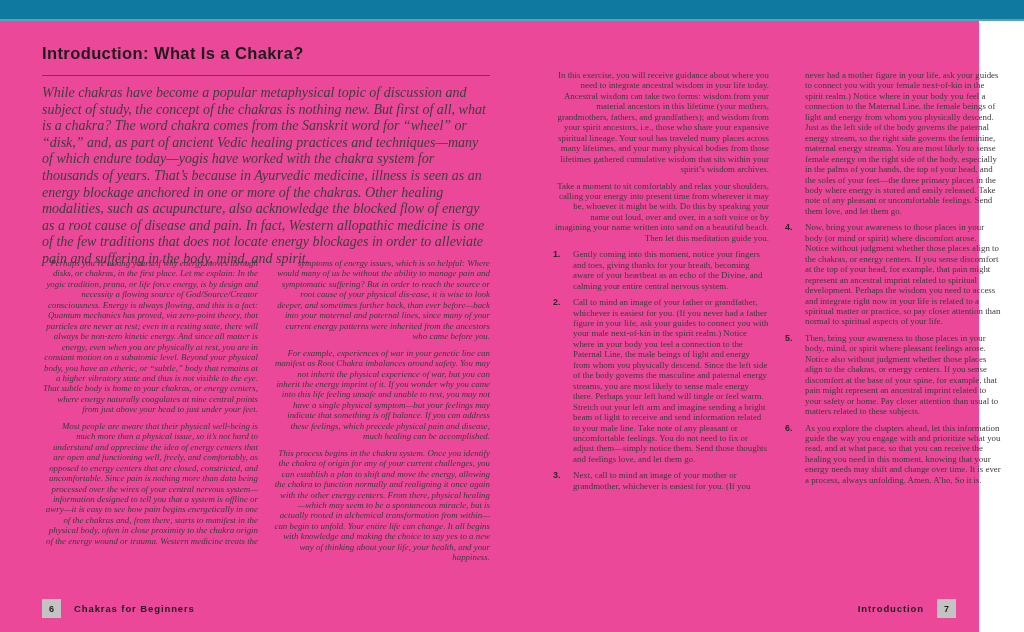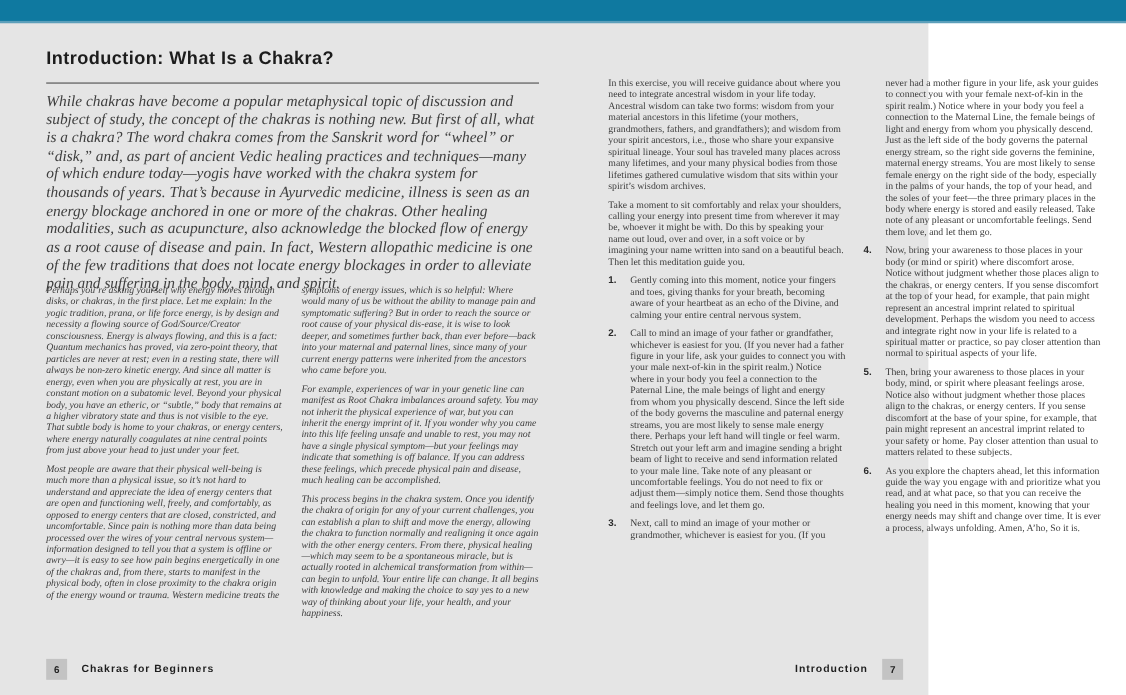--- a/index.html
+++ b/index.html
@@ -2,21 +2,21 @@
 <html><head>
 <meta charset="utf-8">
 <style>
   * { margin: 0; padding: 0; box-sizing: border-box; }
   html, body { width: 1024px; height: 632px; }
   body {
     background: #ffffff;
     font-family: "Liberation Serif", serif;
     overflow: hidden;
   }
-  .spread { position: relative; width: 844px; height: 632px; background: #e5e5e5; }
+  .spread { position: relative; width: 979px; height: 632px; background: #ec4899; }
 
   .top-bar {
     position: absolute; top: 0; left: 0; width: 1024px; height: 21px;
     background: #0f79a0;
     border-bottom: 2px solid #5c9fba;
   }
 
   .page { position: absolute; top: 0; height: 632px; }
   .page-left  { left: 42px;  width: 448px; }
   .page-right { left: 553px; width: 448px; }
@@ -38,21 +38,21 @@
   }
 
   .cols { position: absolute; left: 0; display: flex; gap: 16px; }
   .page-left  .cols { top: 258px; width: 448px; font-style: italic; }
   .page-right .cols { top: 70px;  width: 448px; }
   .col { width: 216px; }
 
   .body-text p, .step-text, .step-num {
     font-size: 8.9px; line-height: 10.45px; color: #3c3c3c;
   }
-  .body-text p { margin-bottom: 6px; text-align: left; }
+  .body-text p { margin-bottom: 6px; text-align: right; }
 
   .step { position: relative; padding-left: 20px; margin-bottom: 6px; }
   .step-num {
     position: absolute; left: 0; top: 0;
     font-family: "Liberation Sans", sans-serif;
     font-weight: bold; color: #2a2a2a;
   }
   .step-text { display: block; }
 
   .footer {

